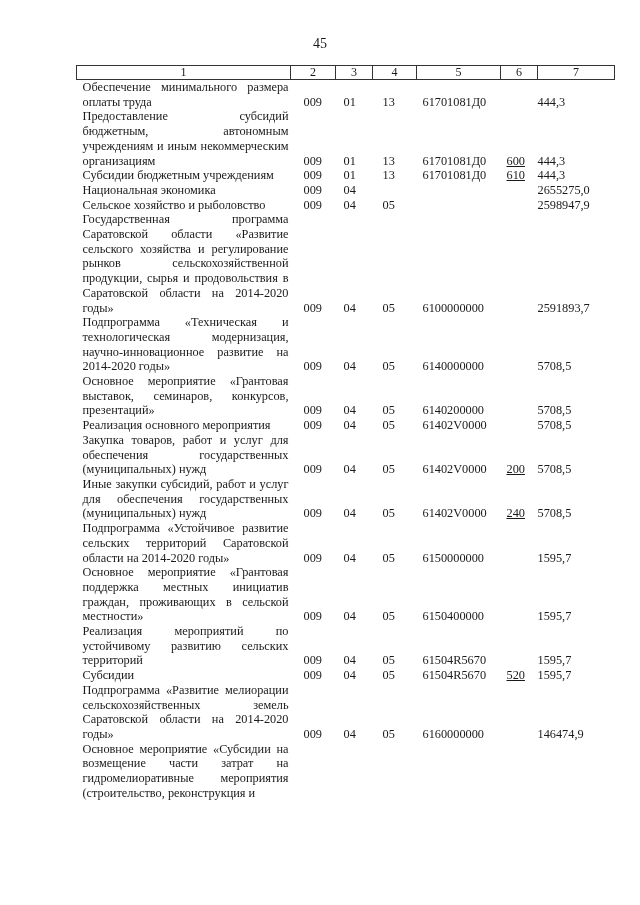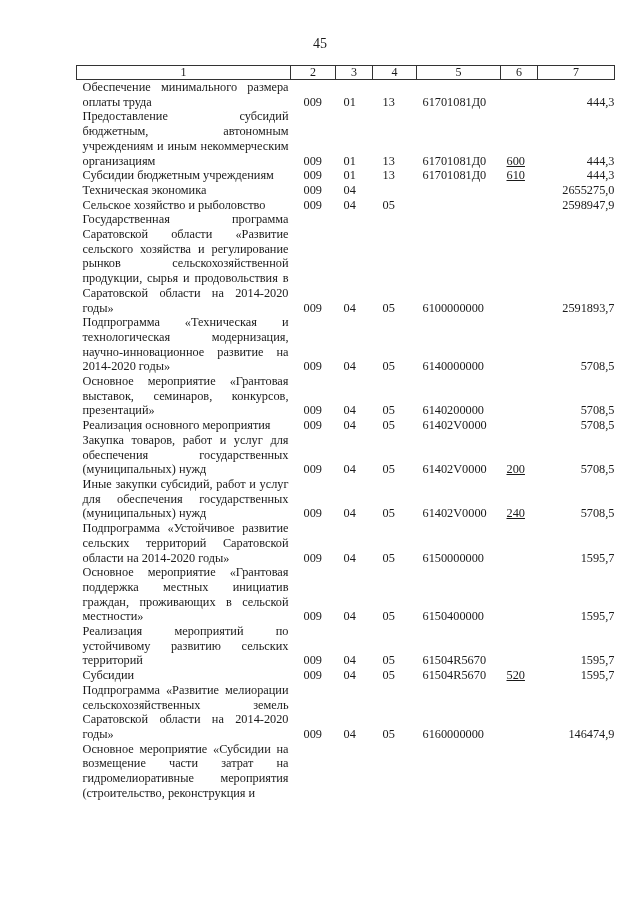--- a/index.html
+++ b/index.html
@@ -18,21 +18,21 @@
   table.budget col.c7 { width: 77px; }
   thead th { border: 1px solid #333; font-weight: normal; text-align: center;
              height: 13px; padding: 0; line-height: 13px; font-size: 12px; }
   tbody td { padding: 0; vertical-align: bottom; white-space: nowrap; }
   tbody td.name { white-space: normal; text-align: justify; padding-left: 6px; padding-right: 2px; }
   tbody td.c2 { padding-left: 13px; }
   tbody td.c3 { padding-left: 8px; margin-left: 8px; }
   tbody td.c4 { padding-left: 10px; }
   tbody td.c5 { padding-left: 6px; }
   tbody td.c6 { padding-left: 6px; text-decoration: underline; }
-  tbody td.c7 { text-align: right; padding-right: 0; }
+  tbody td.c7 { text-align: left; padding-right: 0; }
 </style>
 </head>
 <body>
 
 <div class="page-number">45</div>
 
 <table class="budget">
   <colgroup>
     <col class="c1">
       <col class="c2">
@@ -75,21 +75,21 @@
       <tr>
         <td class="name">Субсидии бюджетным учреждениям</td>
         <td class="c2">009</td>
         <td class="c3">01</td>
         <td class="c4">13</td>
         <td class="c5">61701081Д0</td>
         <td class="c6">610</td>
         <td class="c7">444,3</td>
       </tr>
       <tr>
-        <td class="name">Техническая экономика</td>
+        <td class="name">Национальная экономика</td>
         <td class="c2">009</td>
         <td class="c3">04</td>
         <td class="c4"></td>
         <td class="c5"></td>
         <td class="c6"></td>
         <td class="c7">2655275,0</td>
       </tr>
       <tr>
         <td class="name">Сельское хозяйство и рыболовство</td>
         <td class="c2">009</td>

